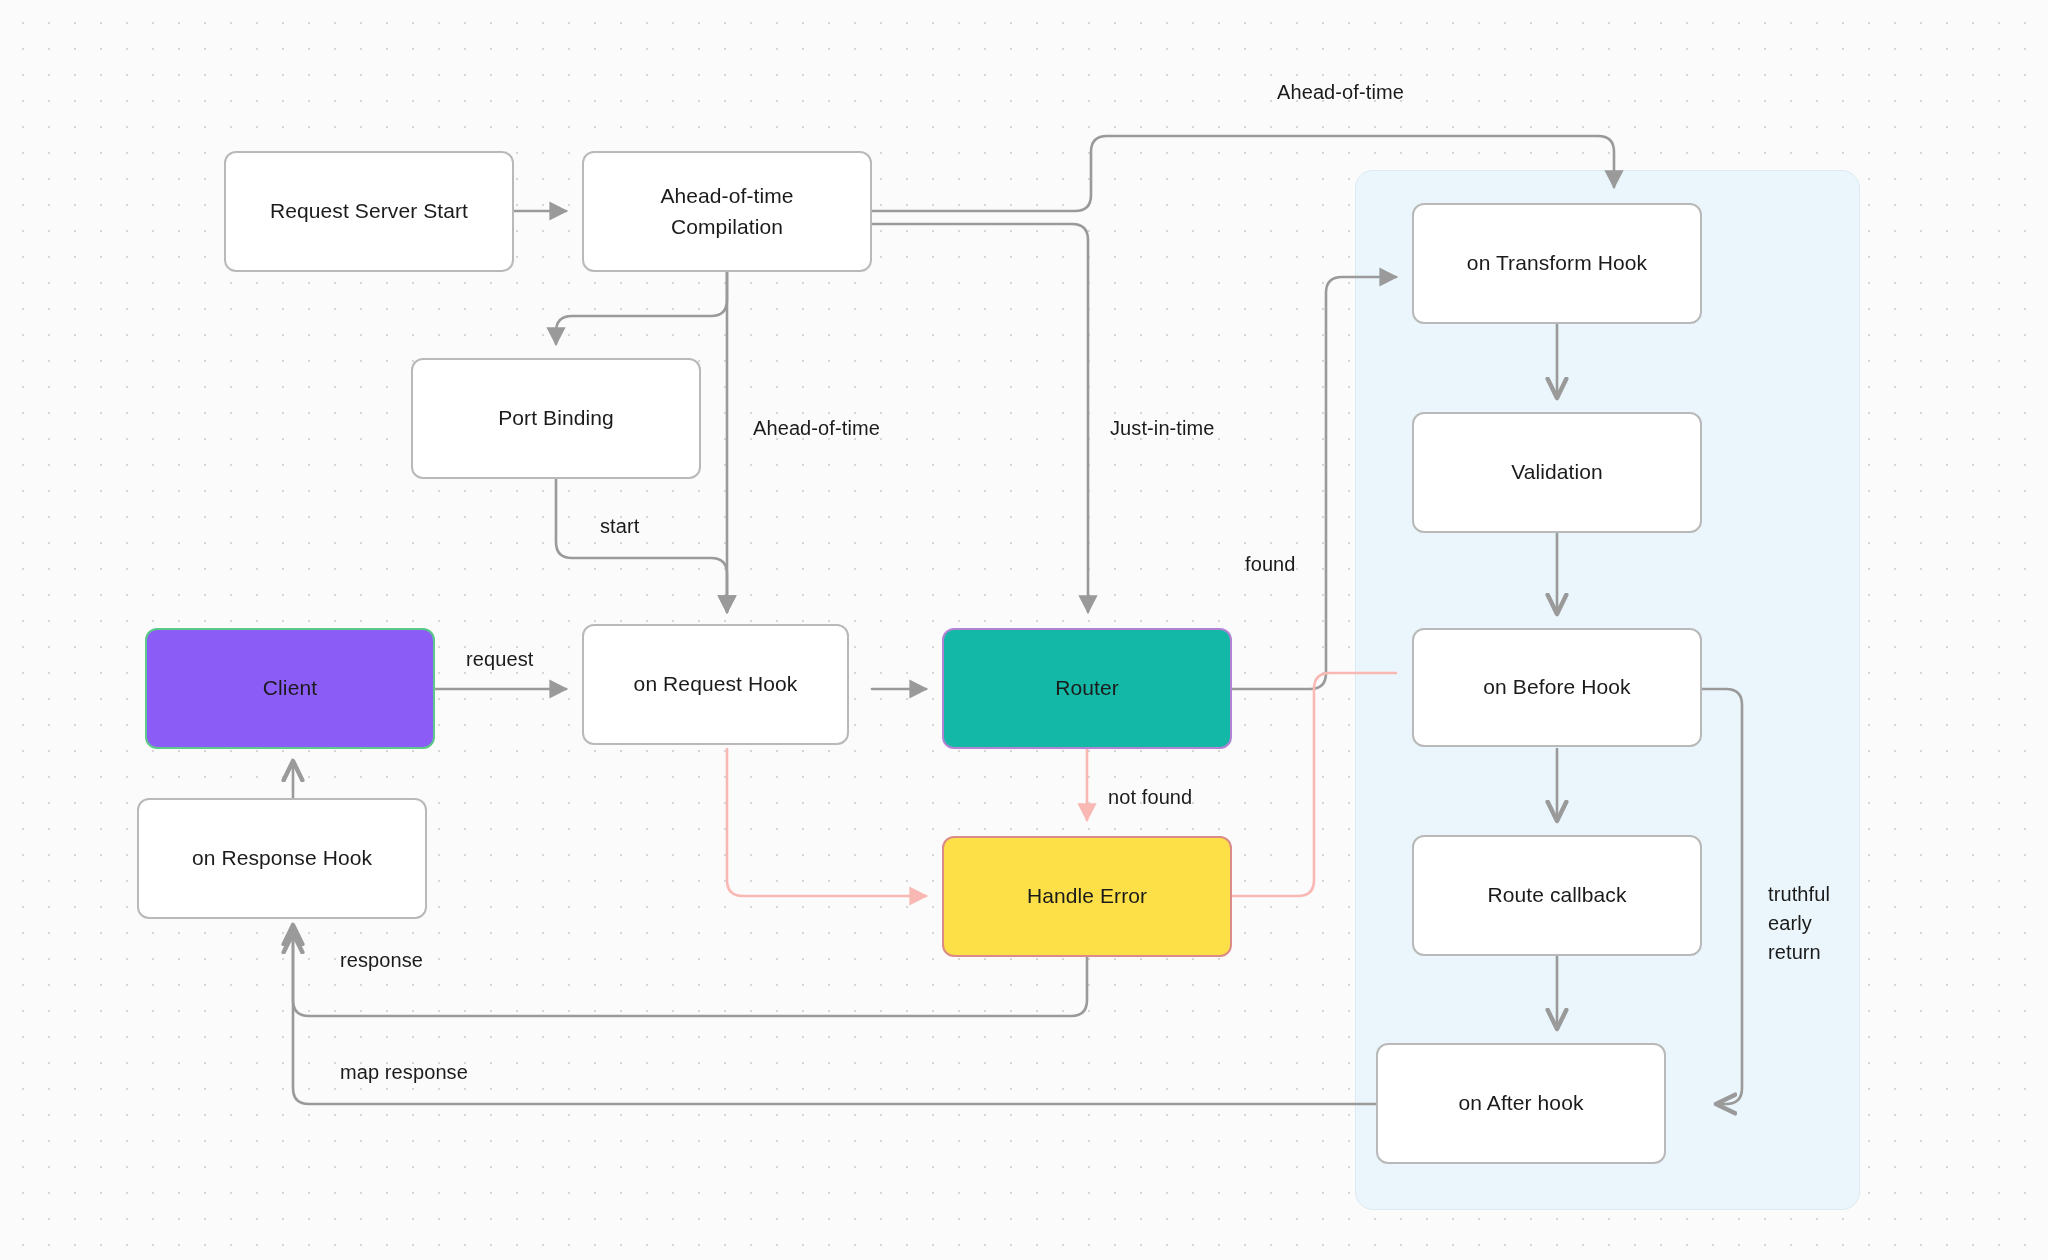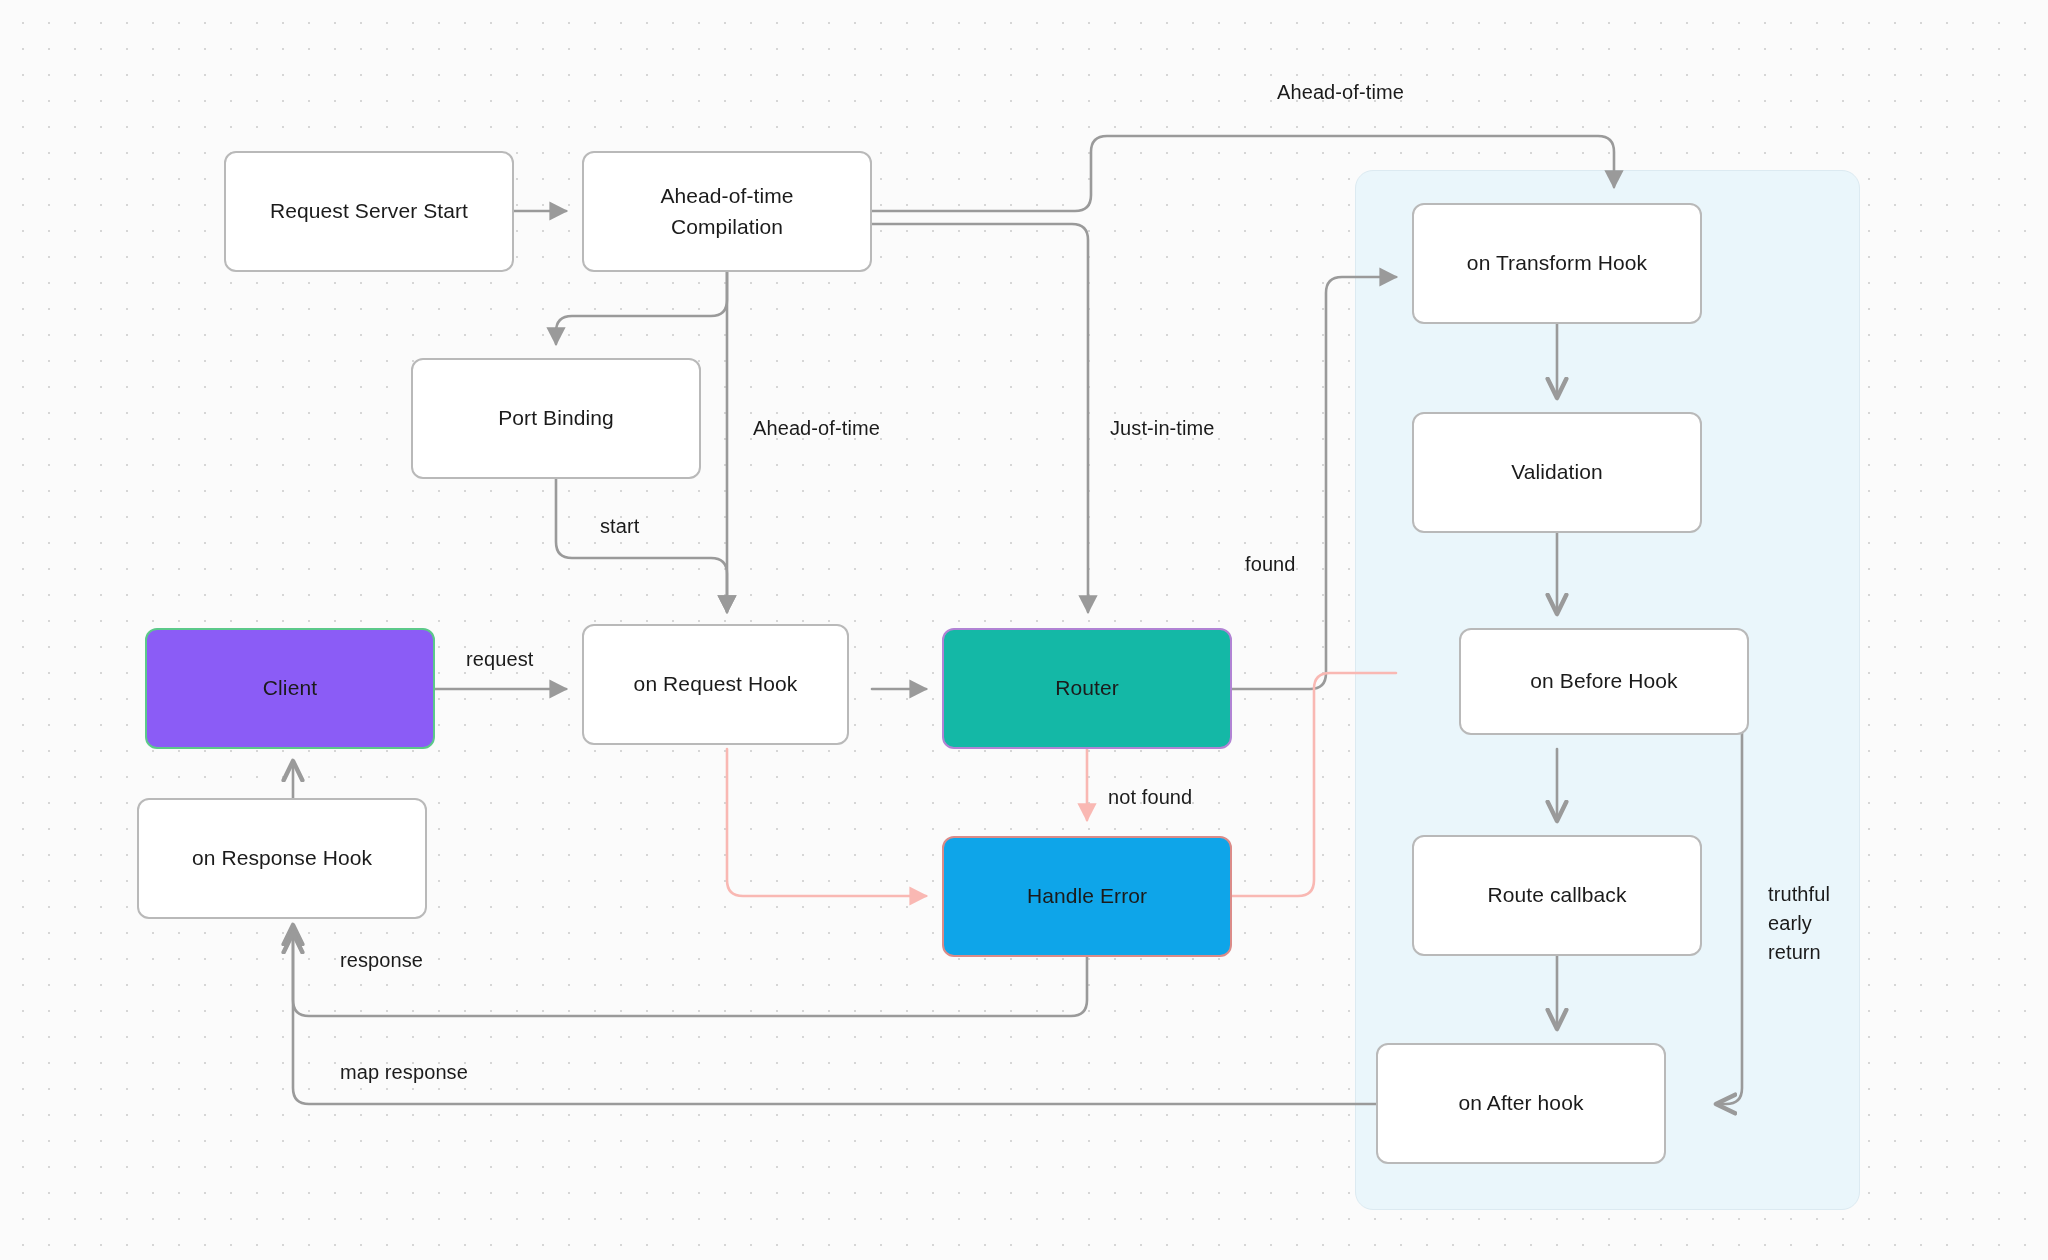--- a/index.html
+++ b/index.html
@@ -27,21 +27,21 @@
     background:#ffffff;
     display:flex;align-items:center;justify-content:center;
     text-align:center;
     color:#1b1b1b;
     font-size:21px;
     line-height:1.45;
     letter-spacing:.1px;
   }
   .node.green{background:#8b5cf6;border-color:#5cc98a;text-align:center;}
   .node.purple{background:#14b8a6;border-color:#b183d4;}
-  .node.red{background:#0ea5e9;border-color:#db8b88;}
+  .node.red{background:#fde047;border-color:#db8b88;}
   .group-panel{
     position:absolute;
     box-sizing:border-box;
     background:#eaf6fb;
     border:1px solid #dceaf1;
     border-radius:18px;
   }
   .edge-label{
     position:absolute;
     font-size:20px;
@@ -114,21 +114,21 @@
 <div class="node purple" style="left:942px;top:628px;width:290px;height:121px;">Router</div>
 
 <div class="node" style="left:137px;top:798px;width:290px;height:121px;">on Response Hook</div>
 
 <div class="node red" style="left:942px;top:836px;width:290px;height:121px;">Handle Error</div>
 
 <div class="node" style="left:1412px;top:203px;width:290px;height:121px;">on Transform Hook</div>
 
 <div class="node" style="left:1412px;top:412px;width:290px;height:121px;">Validation</div>
 
-<div class="node" style="left:1412px;top:628px;width:290px;height:107px;margin-left:47px;">on Before Hook</div>
+<div class="node" style="left:1412px;top:628px;width:290px;height:119px;">on Before Hook</div>
 
 <div class="node" style="left:1412px;top:835px;width:290px;height:121px;">Route callback</div>
 
 <div class="node" style="left:1376px;top:1043px;width:290px;height:121px;">on After hook</div>
 
 <div class="edge-label" style="left:1277px;top:78px;">Ahead-of-time</div>
 <div class="edge-label" style="left:753px;top:414px;">Ahead-of-time</div>
 <div class="edge-label" style="left:1110px;top:414px;">Just-in-time</div>
 <div class="edge-label" style="left:600px;top:512px;">start</div>
 <div class="edge-label" style="left:466px;top:645px;">request</div>

